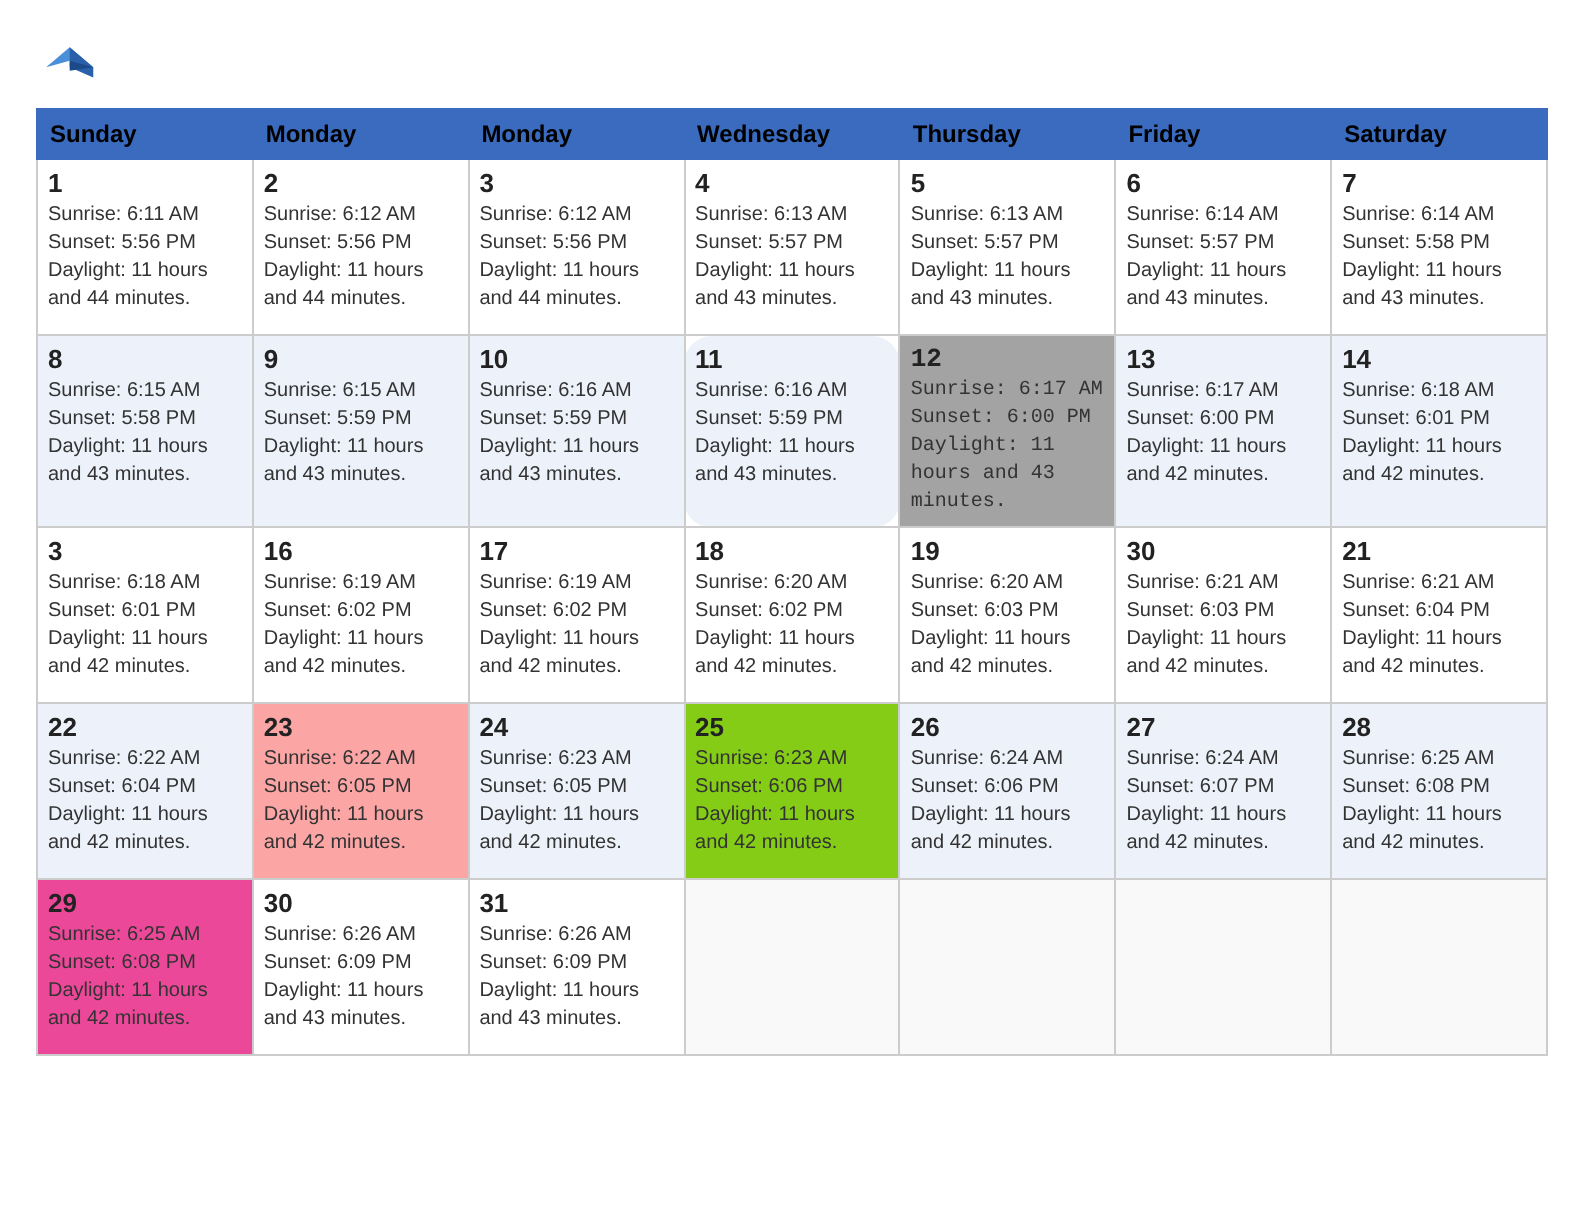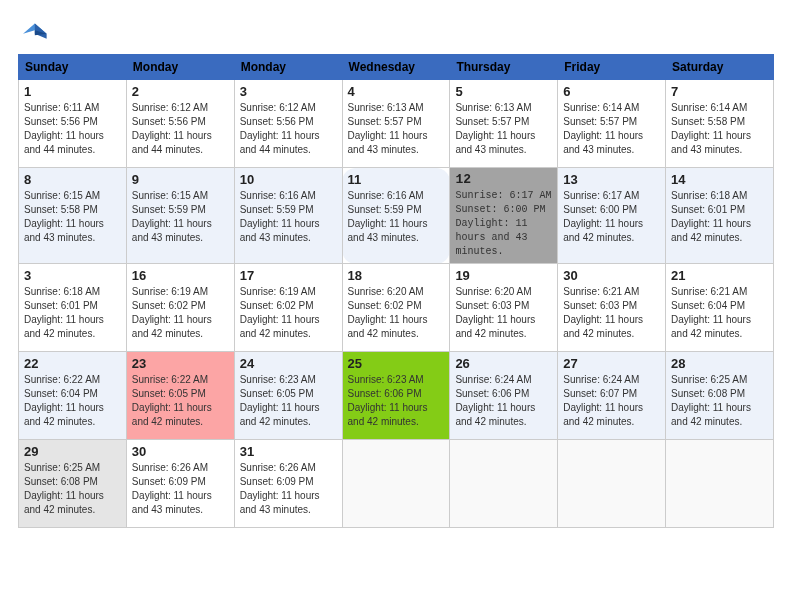--- a/index.html
+++ b/index.html
@@ -357,21 +357,21 @@
           <td style="background: rgb(237, 242, 250);">
         <span class="day-num">28</span>
         <div class="day-info">
           <span>Sunrise: 6:25 AM</span><br>
           <span>Sunset: 6:08 PM</span><br>
           <span>Daylight: 11 hours and 42 minutes.</span>
         </div>
       </td>
         </tr>
         <tr>
-          <td style="background: #e5e5e5;">
+          <td style="background: #ec4899;">
         <span class="day-num">29</span>
         <div class="day-info">
           <span>Sunrise: 6:25 AM</span><br>
           <span>Sunset: 6:08 PM</span><br>
           <span>Daylight: 11 hours and 42 minutes.</span>
         </div>
       </td>
           <td style="background: rgb(255, 255, 255);">
         <span class="day-num">30</span>
         <div class="day-info">

